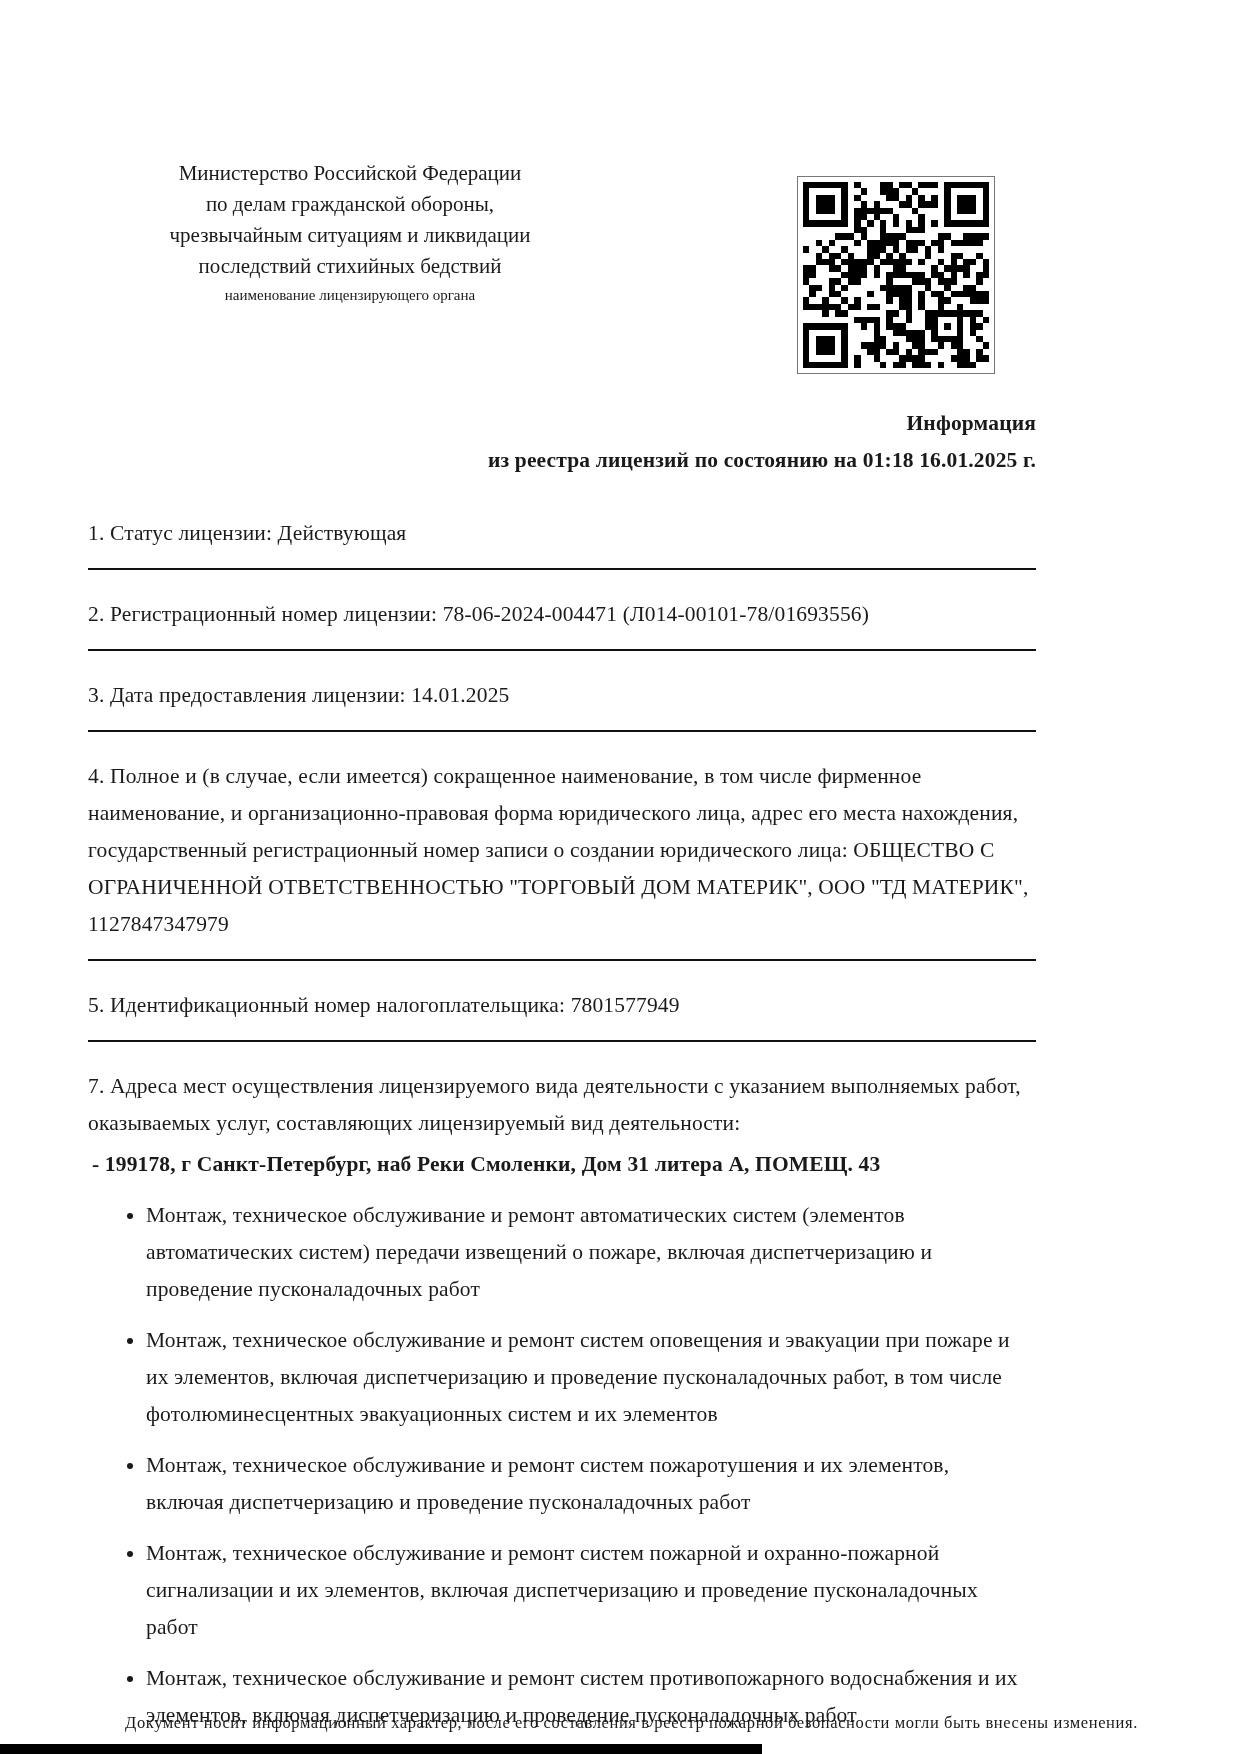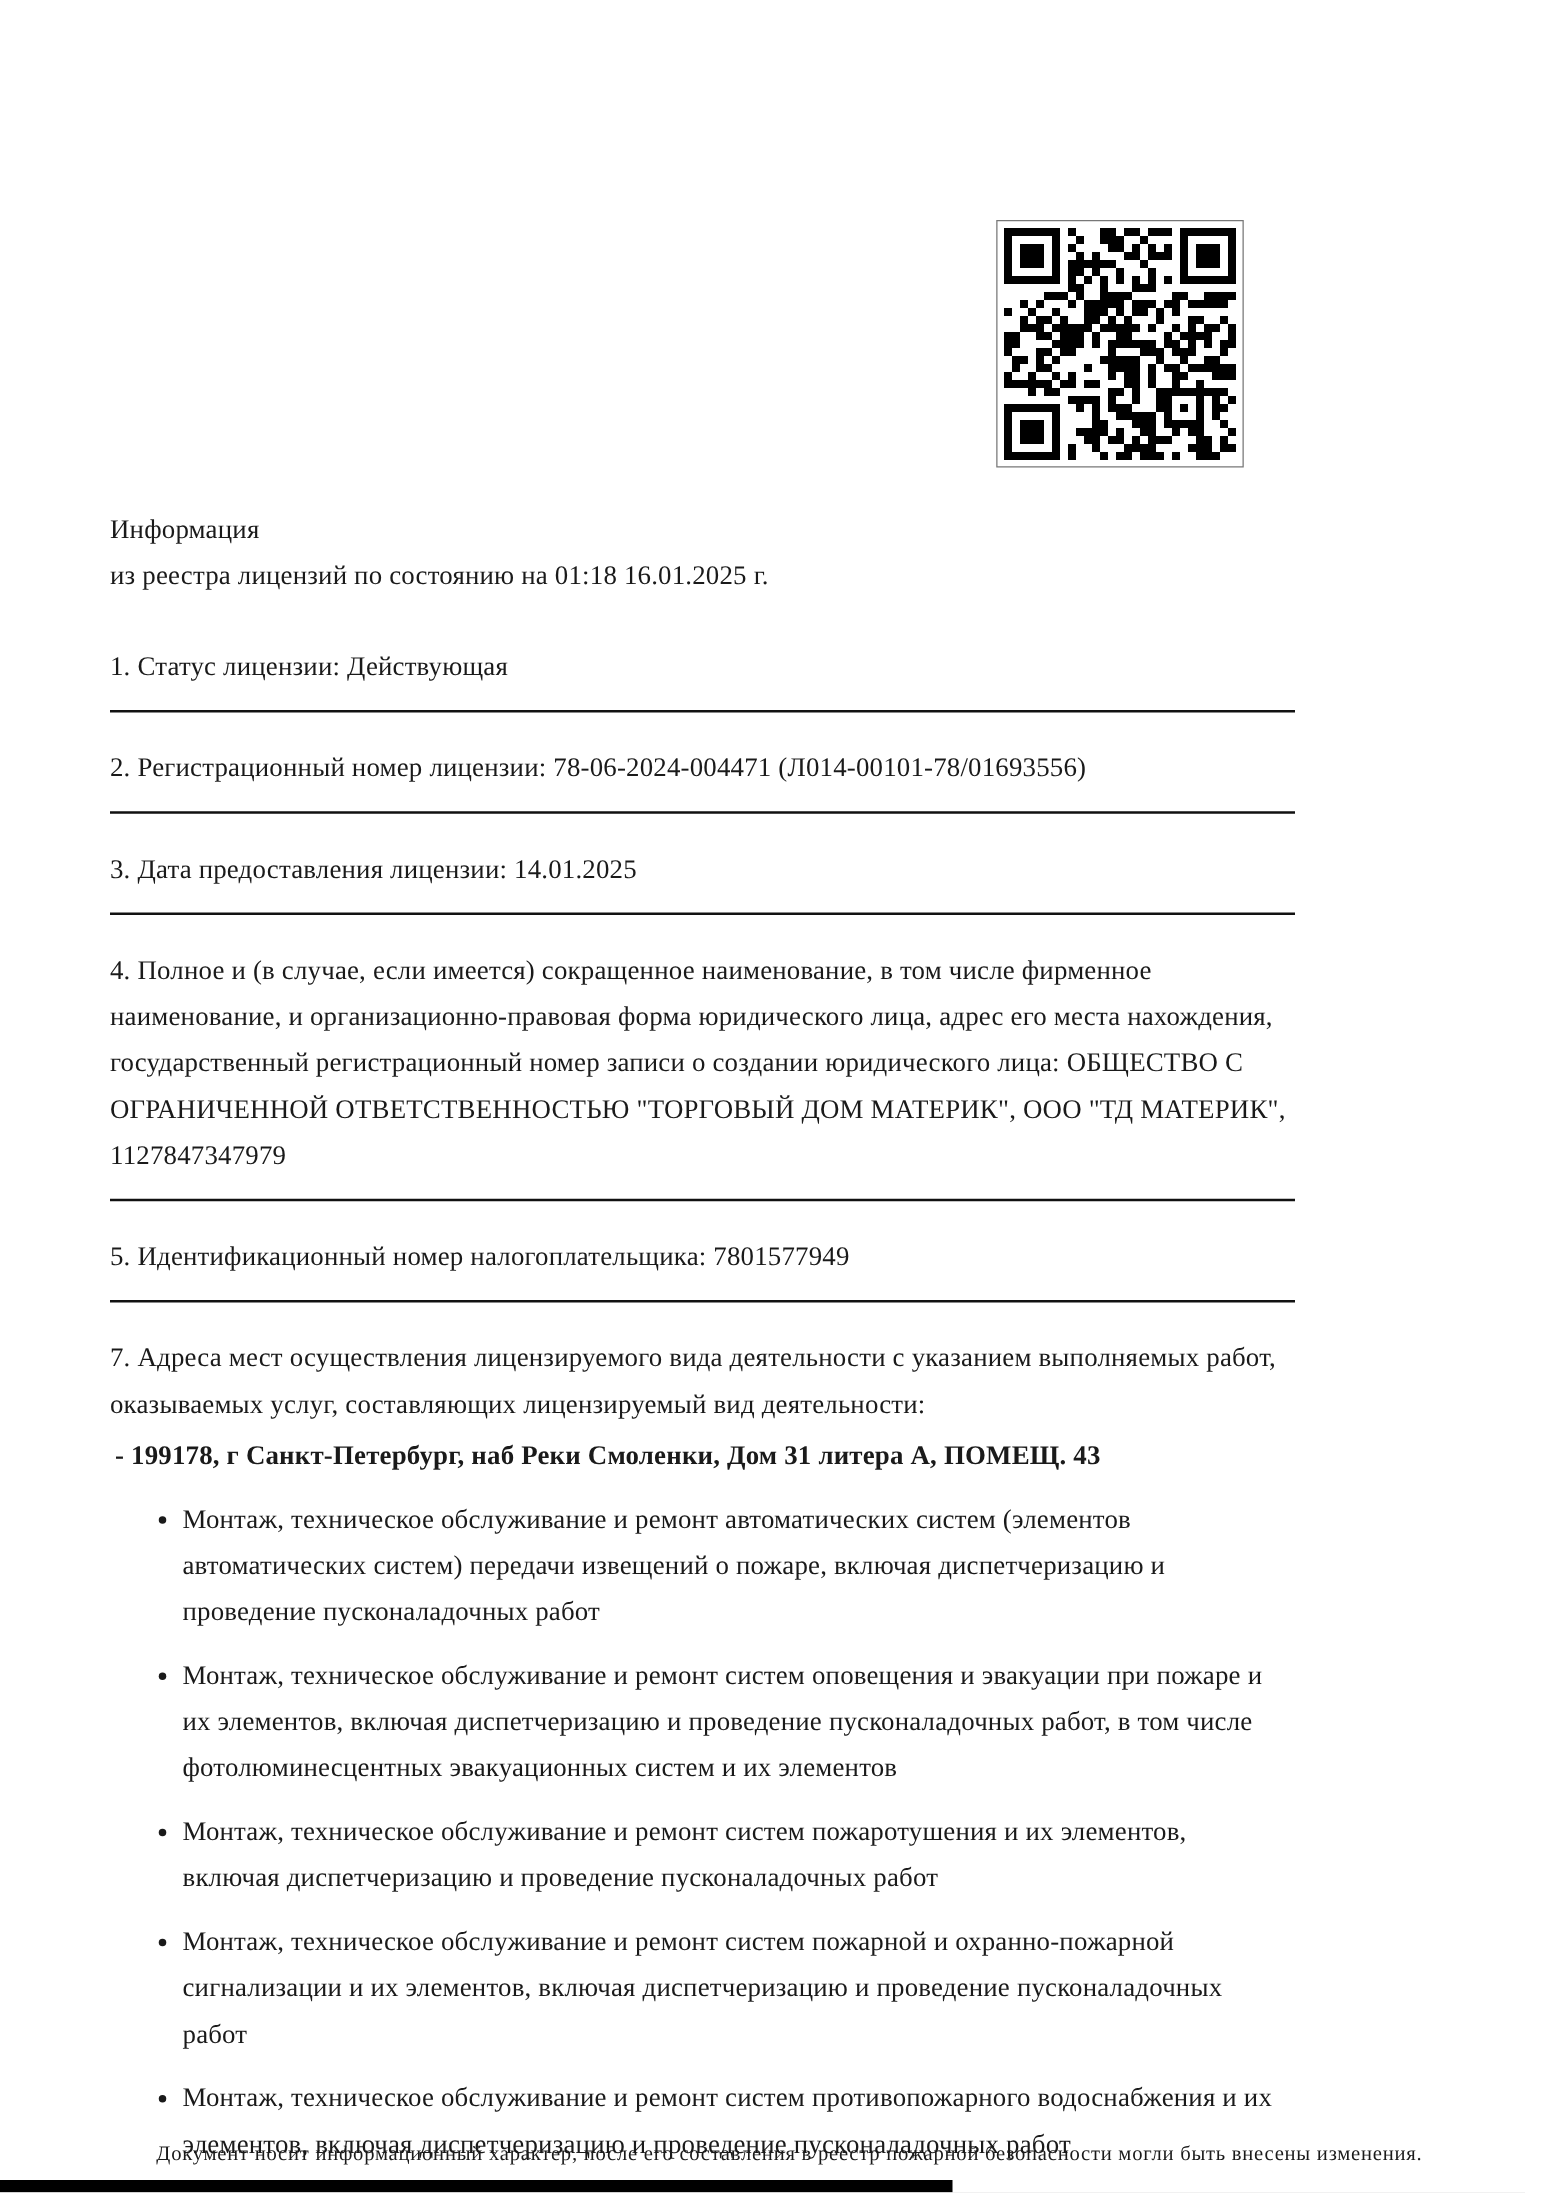--- a/index.html
+++ b/index.html
@@ -26,21 +26,21 @@
     border:1px solid #777;
     padding:5px;background:#fff;
   }
   .qr-box svg{display:block;width:100%;height:100%;shape-rendering:crispEdges;}
   
   .content{
     position:absolute;left:88px;top:405px;width:948px;
     font-size:21.5px;line-height:37px;letter-spacing:0.15px;
   }
   .doc-title{
-    text-align:left;font-weight:normal;margin-bottom:36px;
+    text-align:right;font-weight:bold;margin-bottom:36px;
   }
   .field{
     margin-bottom:26px;
     padding-bottom:16px;
     border-bottom:2px solid #111;
   }
   .addresses-intro{margin:0;}
   .address-line{margin:4px;font-weight:bold;}
   .works{
     margin:0;padding:0 0 0 44px;
@@ -56,20 +56,27 @@
   .bottom-bar{
     position:absolute;left:0;top:1744px;width:762px;height:10px;
     background:#000;
   }
 </style>
 </head>
 <body>
 
 <div class="page">
 
+  <div class="ministry">
+    <div>Министерство Российской Федерации</div>
+    <div>по делам гражданской обороны,</div>
+    <div>чрезвычайным ситуациям и ликвидации</div>
+    <div>последствий стихийных бедствий</div>
+    <div class="ministry-caption">наименование лицензирующего органа</div>
+  </div>
 
   <div class="qr-box">
     <svg viewBox="0 0 29 29" xmlns="http://www.w3.org/2000/svg">
         <g fill="#000">
           <rect x="0" y="0" width="7" height="1"></rect>
           <rect x="0" y="6" width="7" height="1"></rect>
           <rect x="0" y="1" width="1" height="5"></rect>
           <rect x="6" y="1" width="1" height="5"></rect>
           <rect x="2" y="2" width="3" height="3"></rect>
           <rect x="22" y="0" width="7" height="1"></rect>

